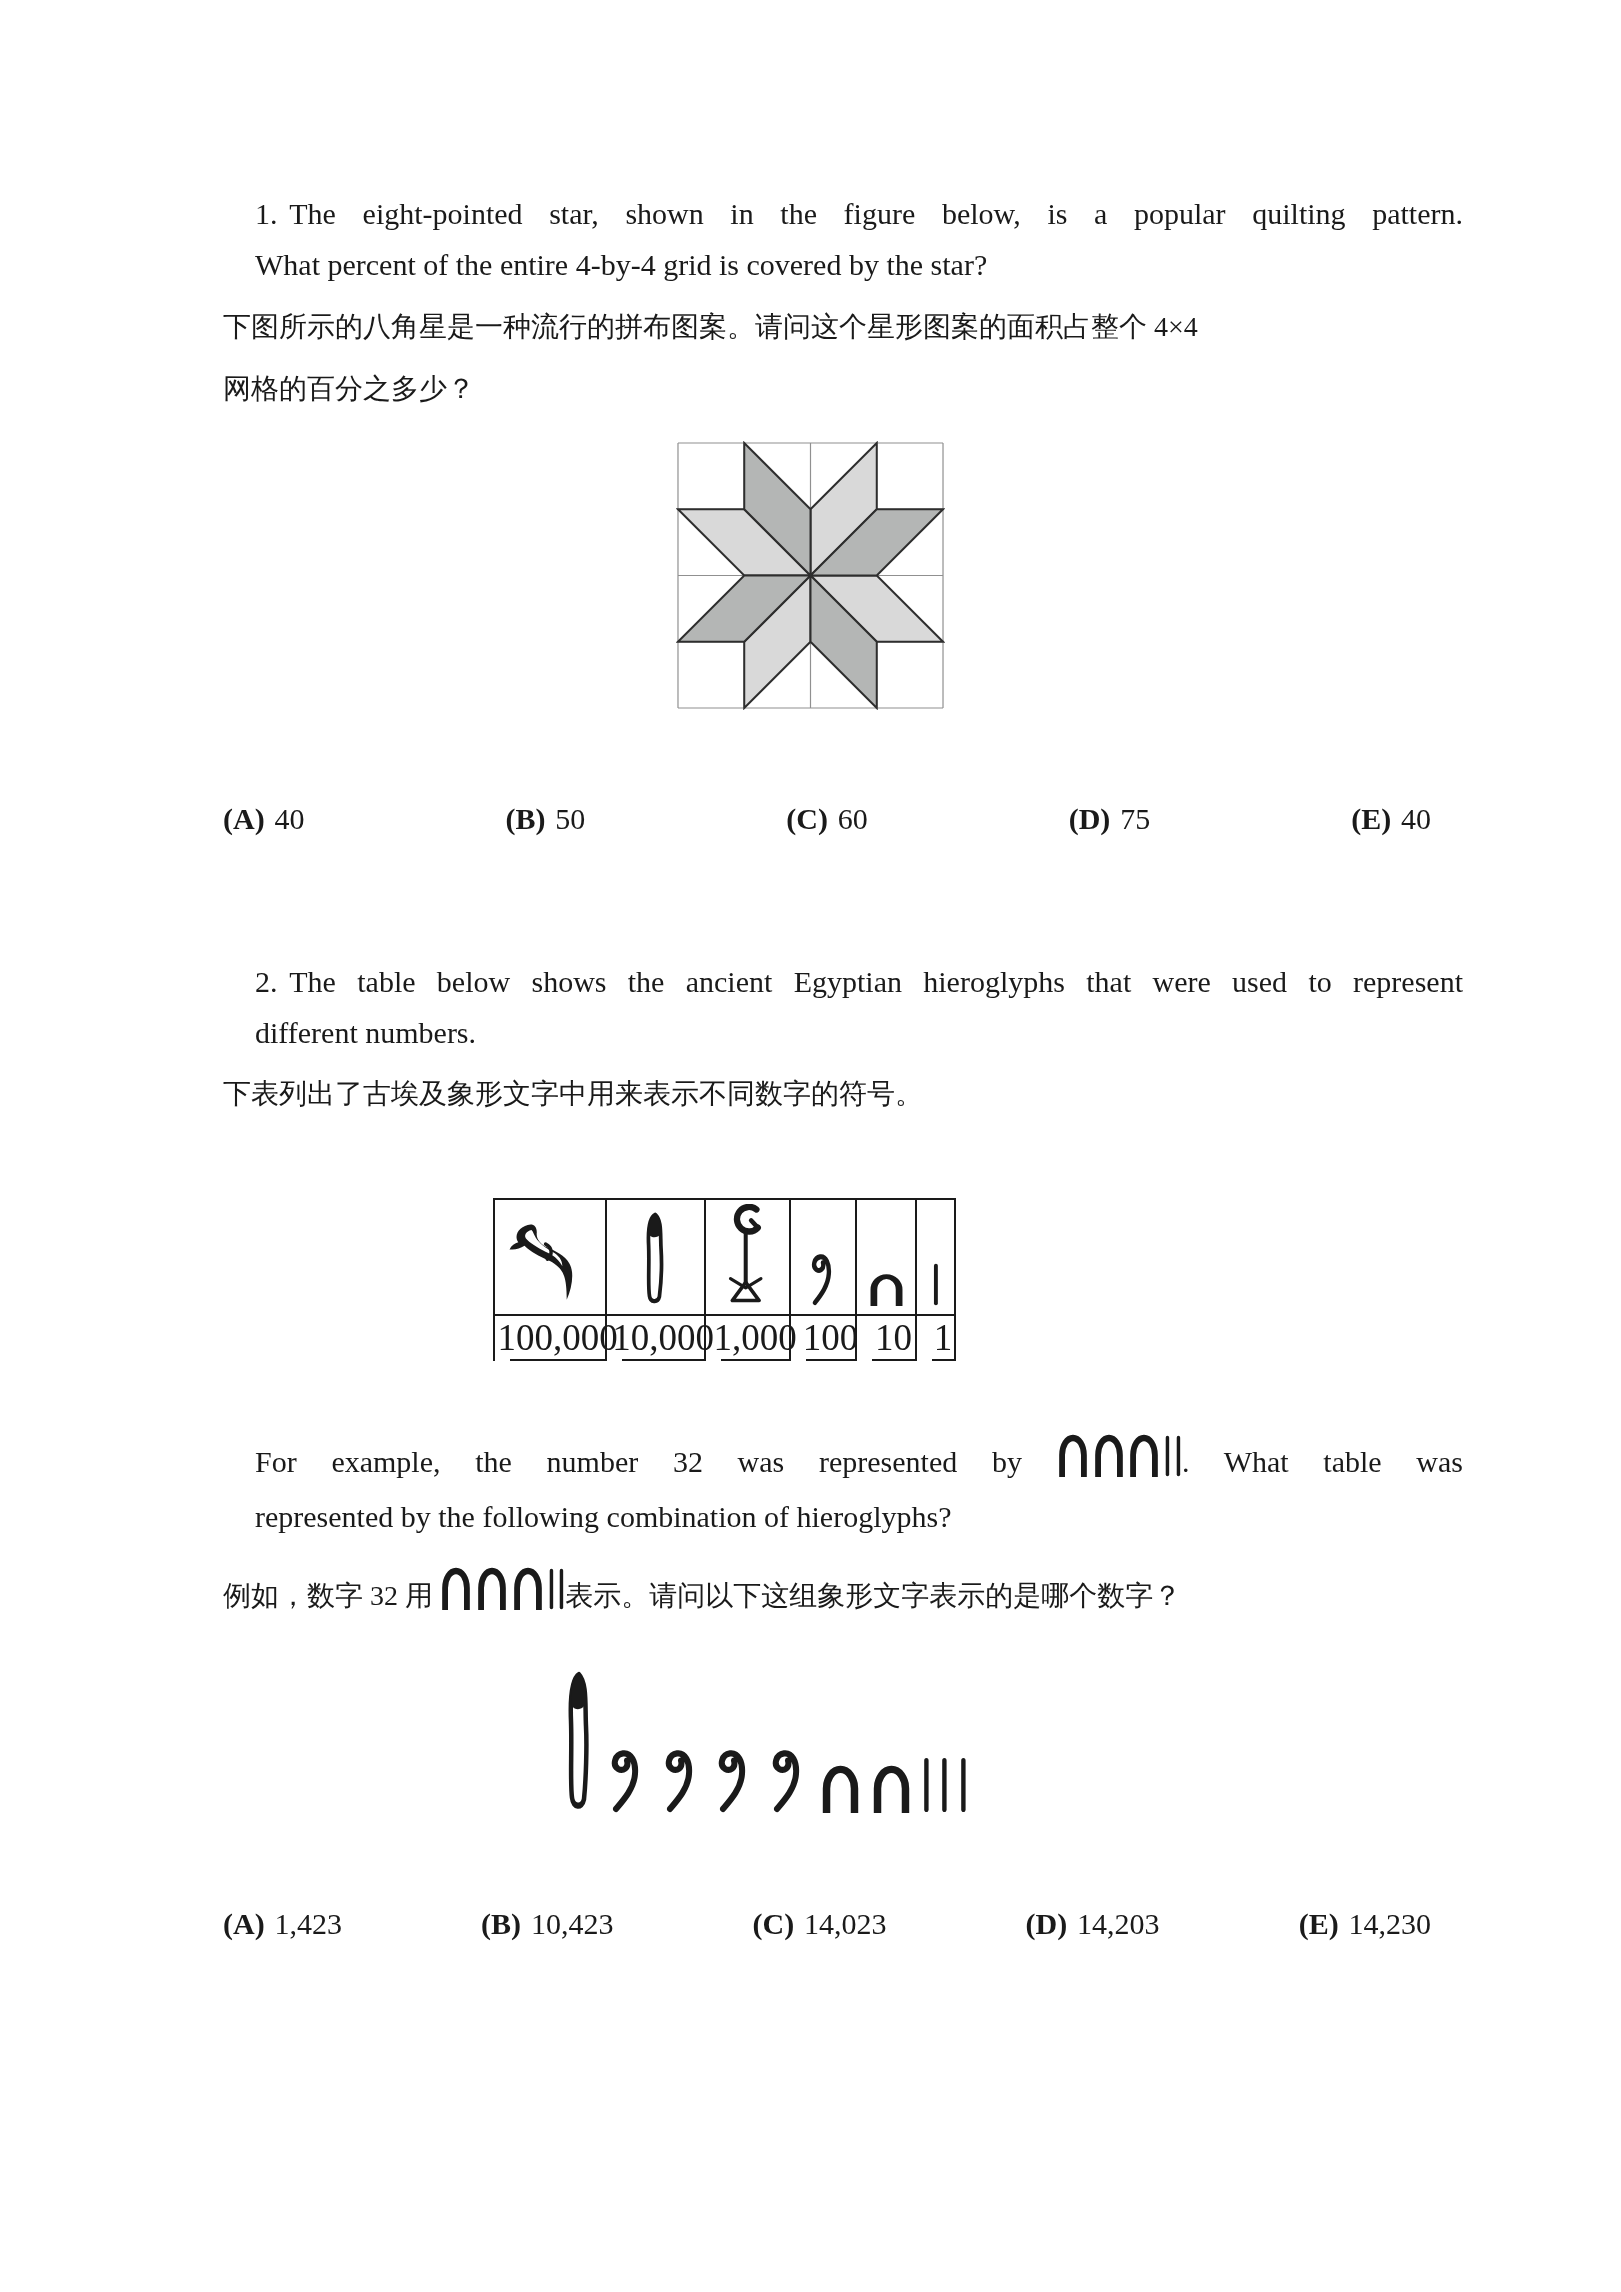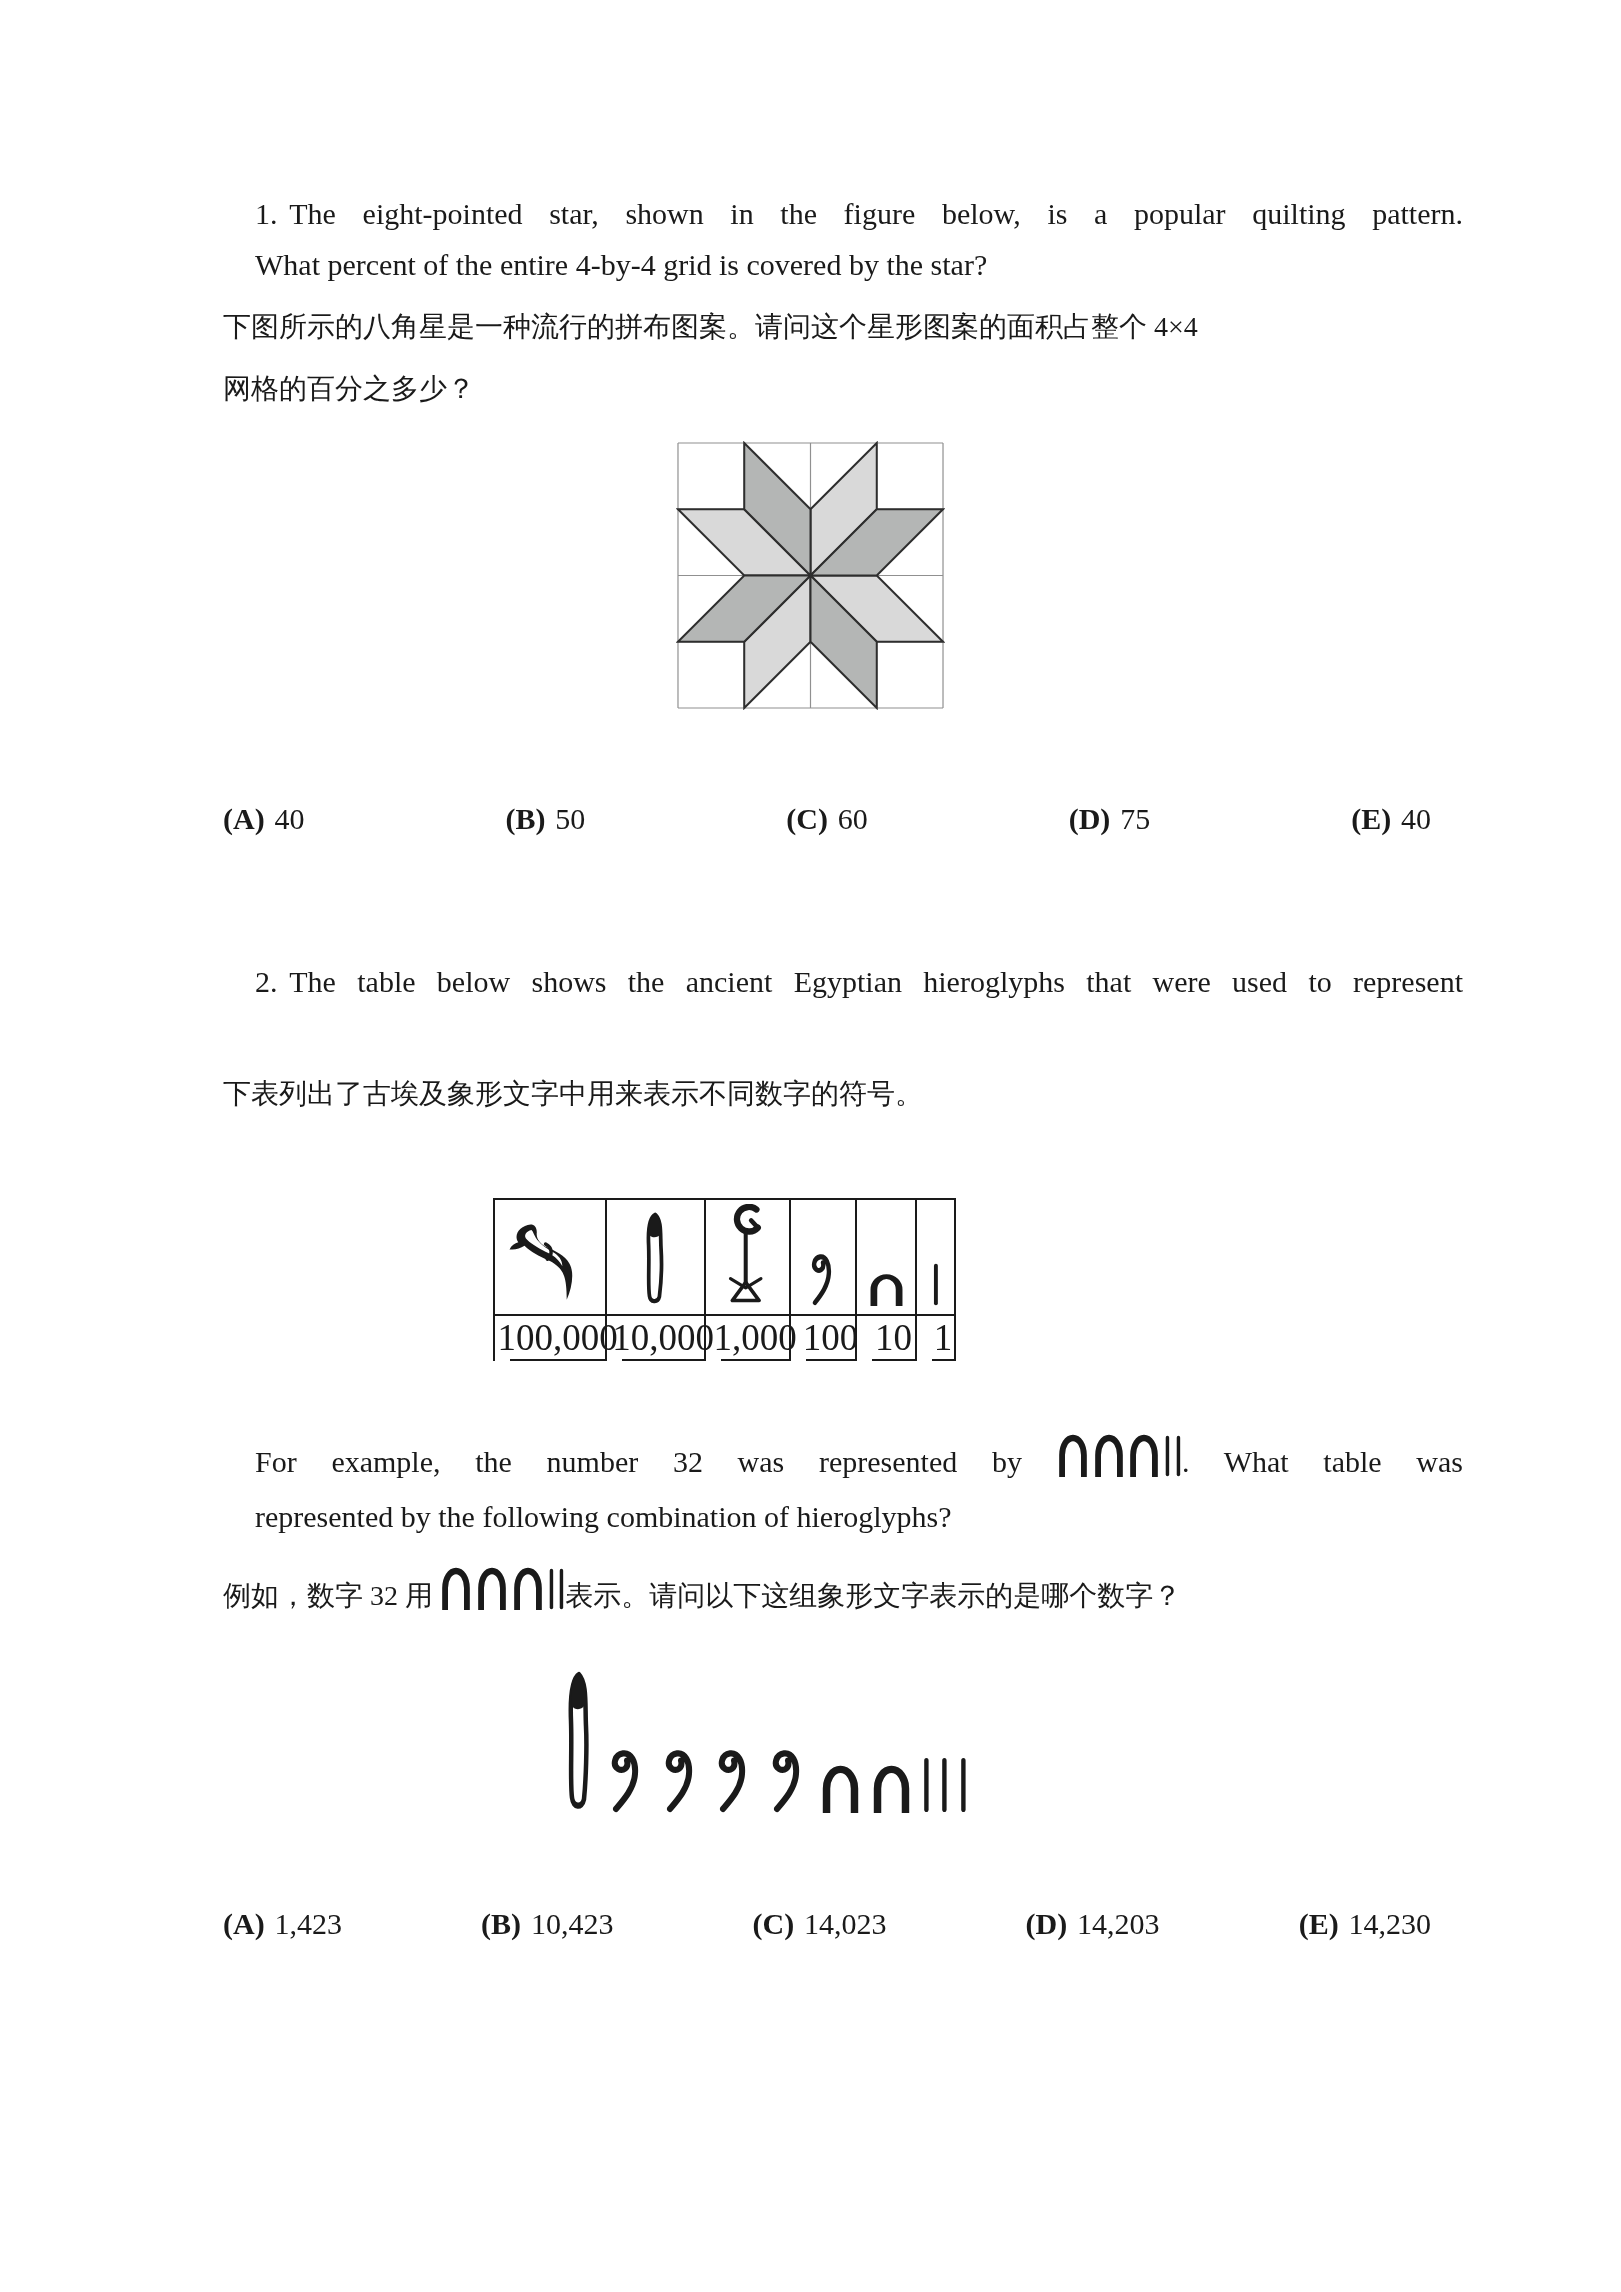--- a/index.html
+++ b/index.html
@@ -93,20 +93,21 @@
         <span class="choice"><b>(B)</b><span>50</span></span>
         <span class="choice"><b>(C)</b><span>60</span></span>
         <span class="choice"><b>(D)</b><span>75</span></span>
         <span class="choice"><b>(E)</b><span>40</span></span>
       </div>
   </section>
 
   <section>
     <div class="abs en wrapblock" style="left:223px;top:956px;width:1208px;">
       <div class="just"><span class="prob-num">2.</span><span>The table below shows the ancient Egyptian hieroglyphs that were used to represent</span></div>
+      <div>different numbers.</div>
     </div>
     <div class="abs zh" style="left:223px;top:1063px;">
       <div>下表列出了古埃及象形文字中用来表示不同数字的符号。</div>
     </div>
 
     <div class="abs hiero-table" style="left:493px;top:1198px;">
         <div class="ht-cell ht-sym">
           <span class="glyph g-tadpole">
             <svg viewBox="0 0 100 104" preserveAspectRatio="none">
               <path d="M28 12 C16 13 8 24 14 32 C10 33 6 36 4 40 C10 41 16 39 21 36 C28 43 38 48 47 52 C57 56 63 62 66 70 C68 76 69 84 69 97 C75 83 78 66 72 56 C67 47 56 42 47 38 C39 34 34 28 35 21 C35 15 32 12 28 12 Z" fill="currentColor"></path>

